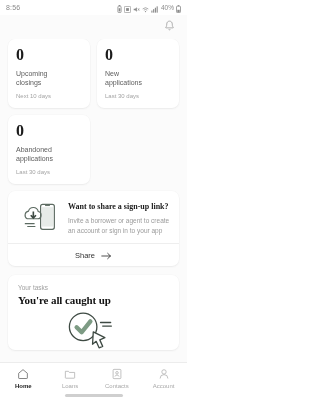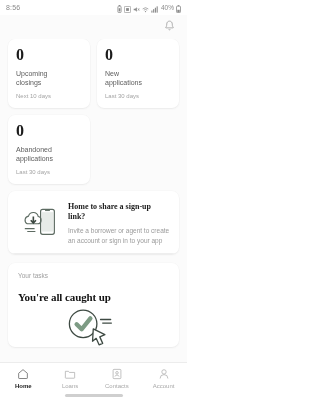--- a/index.html
+++ b/index.html
@@ -69,21 +69,21 @@
   }
   .promo-action-label { font-size: 7.5px; color: #333333; }
 
   
   .tasks {
     background: #ffffff; border-radius: 7px; margin-top: 9px;
     box-shadow: 0 1px 2px rgba(0,0,0,.055), 0 0 0 .5px rgba(0,0,0,.022);
     padding: 9px 10px 0 10px; min-height: 56px;
   }
   .tasks-eyebrow { font-size: 6.5px; color: #a0a0a0; }
-  .tasks-title { font-family: "Liberation Serif", serif; font-size: 11px; font-weight: 700; color: #141414; margin-top: 12px; letter-spacing: -.1px; }
+  .tasks-title { font-family: "Liberation Serif", serif; font-size: 11px; font-weight: 700; color: #141414; margin-top: 3px; letter-spacing: -.1px; }
   .tasks-art { display: flex; justify-content: center; margin-top: 2px; }
 
   
   .bottomnav {
     flex: 0 0 38px; height: 38px; background: #ffffff;
     border-top: .5px solid #ececec;
     display: flex; align-items: flex-start; padding-top: 4px;
   }
   .nav-item { flex: 1 1 0; display: flex; flex-direction: column; align-items: center; gap: 3px; cursor: pointer; }
   .nav-label { font-size: 6px; color: #a8a8a8; }
@@ -201,28 +201,36 @@
           <svg width="42" height="34" viewBox="0 0 52 42">
             <path d="M13 12.5a6.2 6.2 0 0 1 12 .4 4.6 4.6 0 0 1-.6 9.1H11.4a5.1 5.1 0 0 1 1.6-9.5z" fill="none" stroke="#5d6b62" stroke-width="1.4"></path>
             <path d="M19 13v7.5M15.8 17.5 19 21l3.2-3.5" fill="none" stroke="#3e4a43" stroke-width="2"></path>
             <path d="M9 28h11M12 31.5h9" stroke="#5d6b62" stroke-width="1.4" stroke-linecap="round"></path>
             <rect x="28" y="4" width="17" height="31" rx="2.6" fill="none" stroke="#5d6b62" stroke-width="1.5"></rect>
             <rect x="29.6" y="7.6" width="13.8" height="24" fill="#e7ebe8"></rect>
             <path d="M34 5.6h5" stroke="#5d6b62" stroke-width="1.2" stroke-linecap="round"></path>
           </svg>
         </div>
         <div class="promo-text">
-          <div class="promo-title">Home to share a sign-up link?</div>
+          <div class="promo-title">Want to share a sign-up link?</div>
           <div class="promo-desc">
             <div>Invite a borrower or agent to create</div>
             <div>an account or sign in to your app</div>
           </div>
         </div>
       </div>
       <div class="promo-divider"></div>
+      <div class="promo-action">
+        <span class="promo-action-label">Share</span>
+        <span>
+          <svg width="11" height="8" viewBox="0 0 14 10">
+              <path d="M1 5h11M8.5 1.6 12 5l-3.5 3.4" fill="none" stroke="#333333" stroke-width="1.1" stroke-linecap="round" stroke-linejoin="round"></path>
+            </svg>
+        </span>
+      </div>
     </div>
 
     <div class="tasks">
       <div class="tasks-eyebrow">Your tasks</div>
       <div class="tasks-title">You're all caught up</div>
       <div class="tasks-art">
         <svg width="70" height="42" viewBox="0 0 96 58">
           <circle cx="33" cy="26" r="19" fill="none" stroke="#3e4a43" stroke-width="1.8"></circle>
           <path d="M24 26.5 31 33.5 43 18.5" fill="none" stroke="#7d9b84" stroke-width="6" stroke-linecap="round" stroke-linejoin="round"></path>
           <path d="M57 20h14M60 25h12" stroke="#3e4a43" stroke-width="1.8" stroke-linecap="round"></path>

